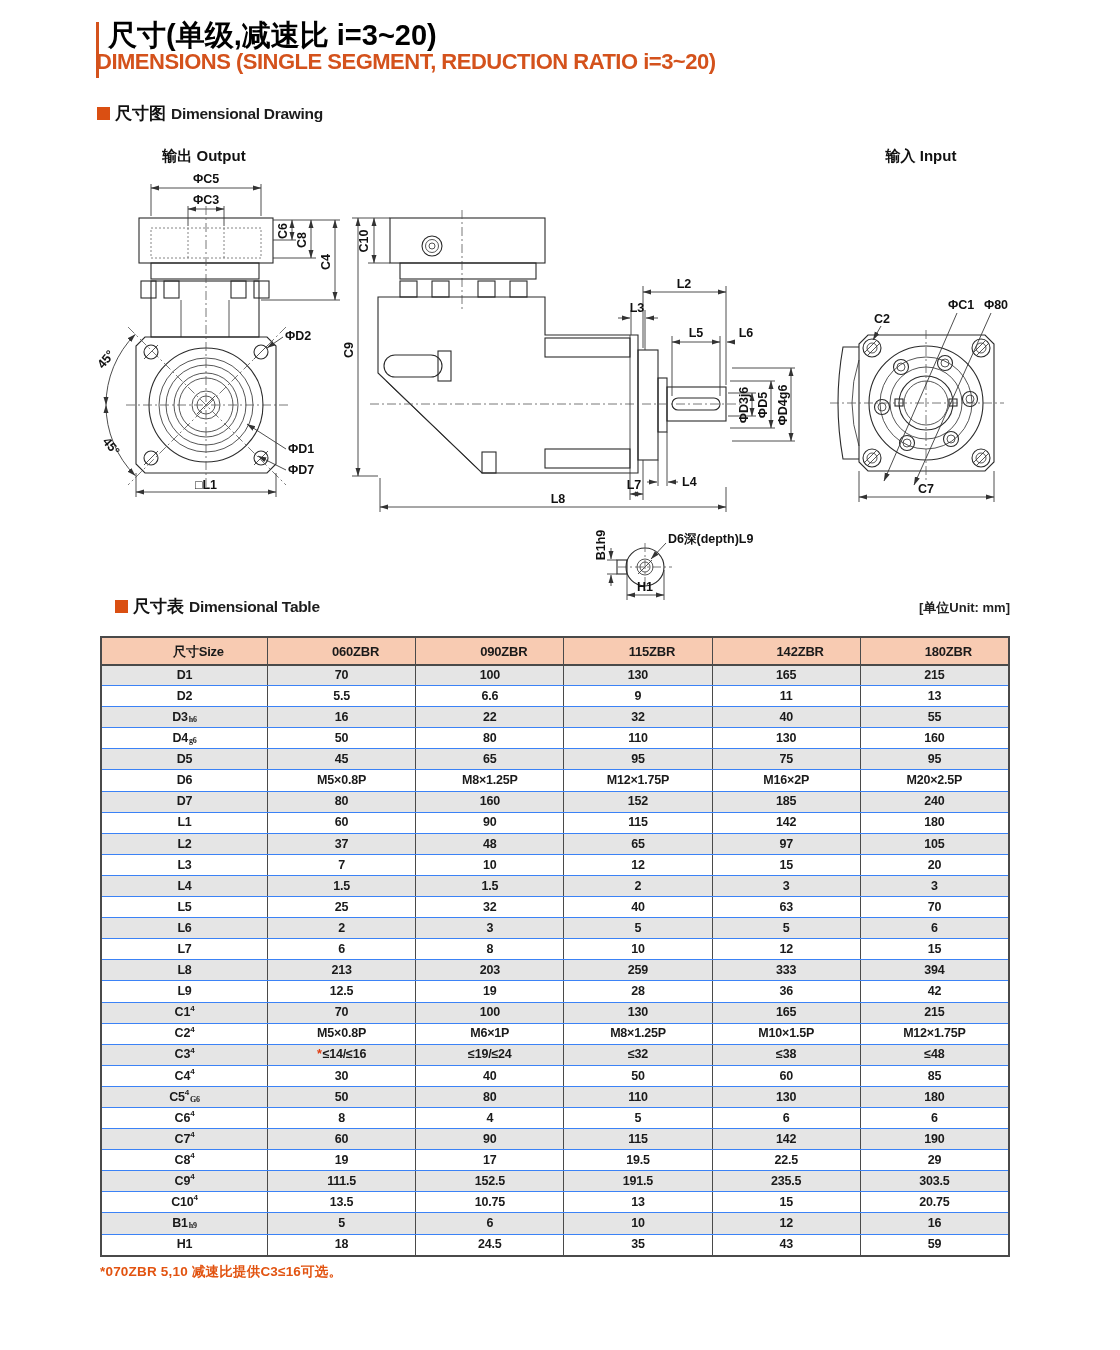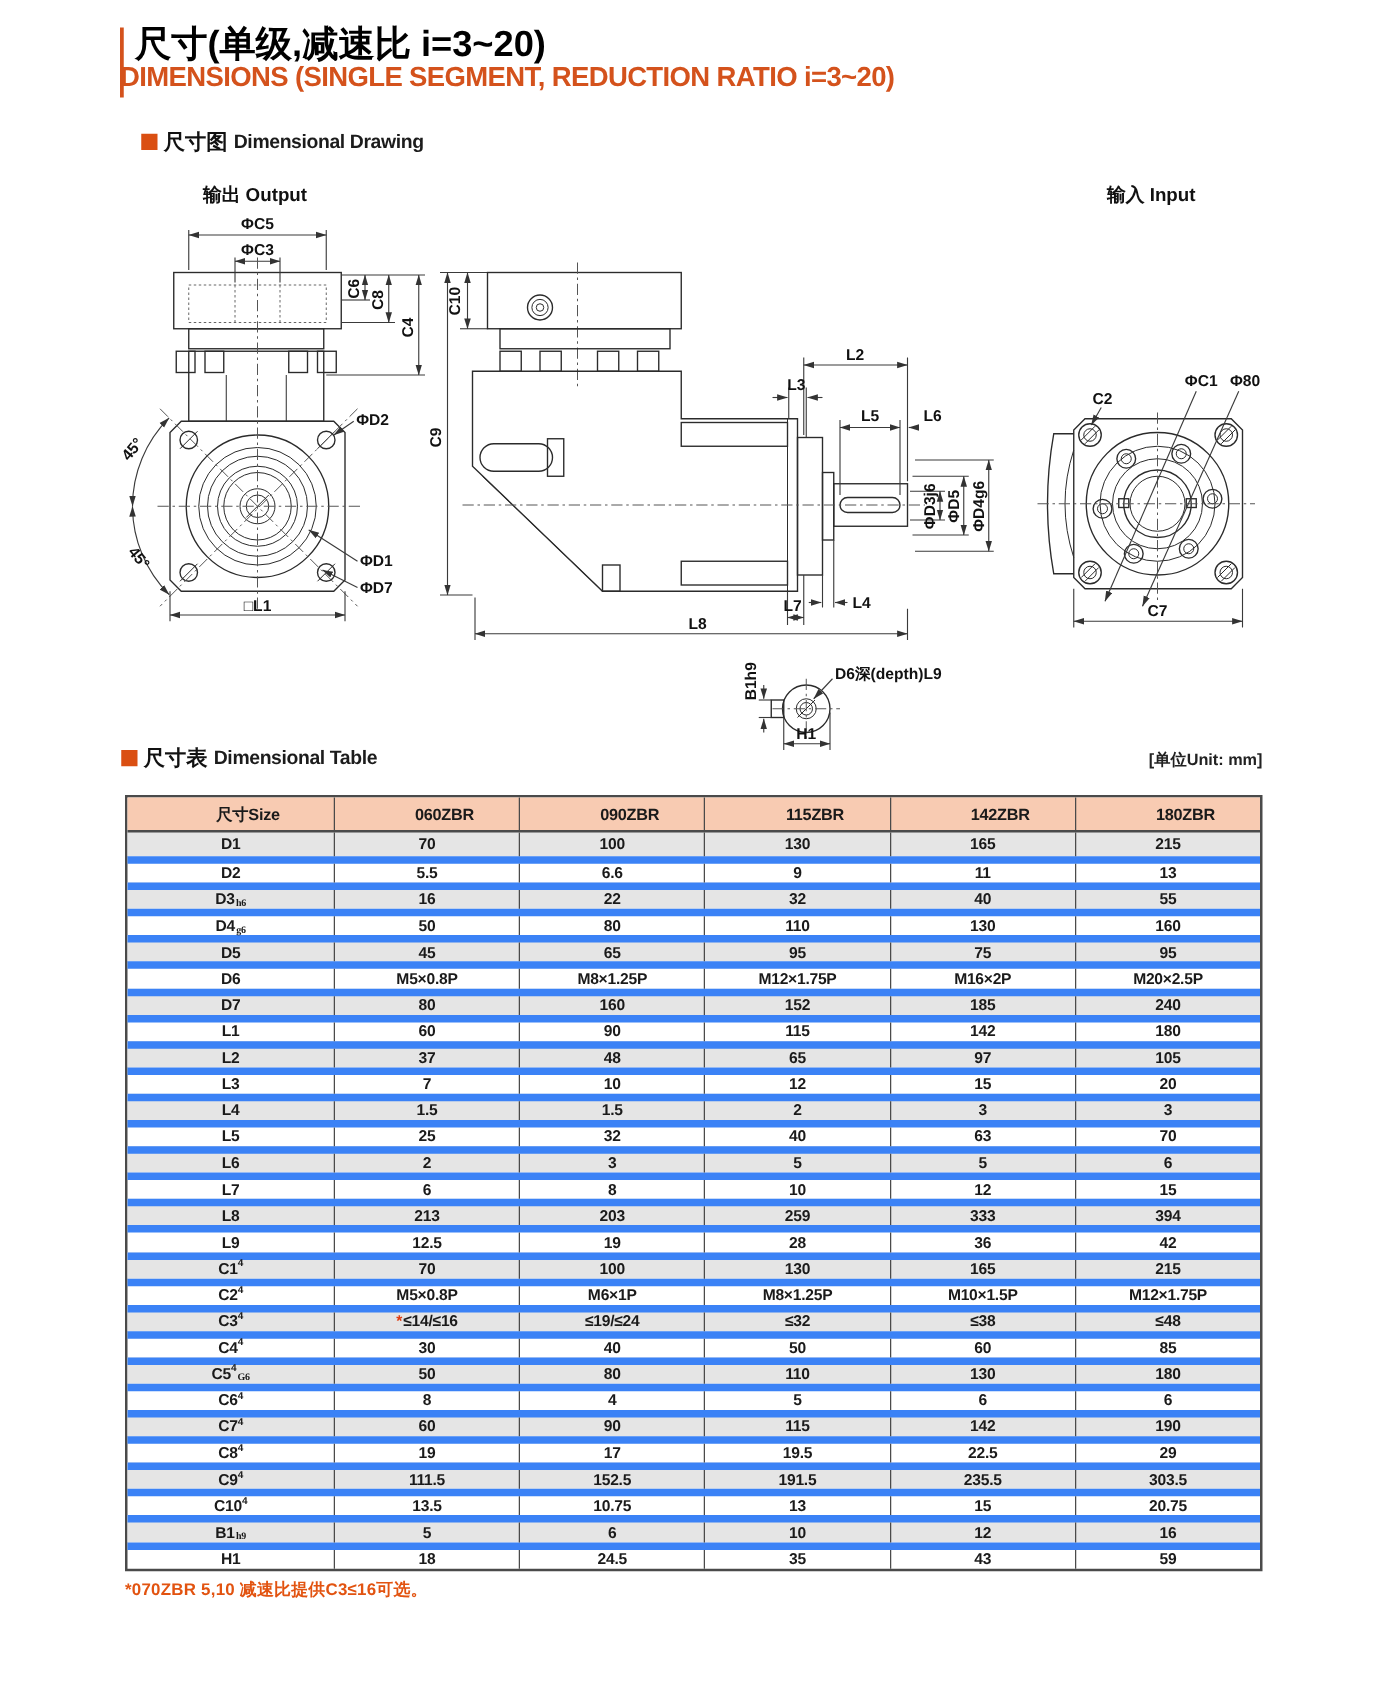--- a/index.html
+++ b/index.html
@@ -25,21 +25,21 @@
   svg.drawing .thin { stroke:#2b2b2b; stroke-width:0.8; fill:none; }
   svg.drawing .dash { stroke:#555; stroke-width:0.8; fill:none; stroke-dasharray:9 3 2 3; }
   svg.drawing .dot  { stroke:#666; stroke-width:0.8; fill:none; stroke-dasharray:2 2; }
   svg.drawing .dim  { stroke:#3a3a3a; stroke-width:0.9; fill:none; }
   svg.drawing text  { fill:#111; }
   .dt  { font-size:12.5px; font-weight:bold; }
   .ttl { font-size:15px; font-weight:bold; }
 
   
   .dimtable { position:absolute; left:100px; top:636px; width:910px; border:2px solid #4a4a4a; background:#fff; }
-  .tr { display:grid; grid-template-columns:165px repeat(5,1fr); height:21.1px; border-top:6px solid #3b82f6; }
+  .tr { display:grid; grid-template-columns:165px repeat(5,1fr); height:21.1px; border-top:1px solid #3b82f6; }
   .tr.head { height:26px; background:#f8cbb2; border-top:none; }
   .tr.head + .tr { border-top:2px solid #4a4a4a; }
   .tr.alt { background:#e5e5e5; }
   .td { display:flex; align-items:center; justify-content:center; font-size:12.5px; font-weight:bold; color:#1a1a1a; border-left:1px solid #4a4a4a; letter-spacing:-0.2px; line-height:1; }
   .td:first-child { border-left:none; }
   .tr.head .td { font-size:13px;padding-left:28px; }
   .td sup { font-size:8px; line-height:1; transform:translateY(-4px); }
   .td sub { font-size:8px; line-height:1; transform:translateY(3px); margin-left:1px;font-family:Liberation Serif, serif; }
   .td .star { color:#e03b10; margin-right:1px; }
 
@@ -47,21 +47,21 @@
 </style>
 </head>
 <body>
 
 <div class="page">
 
   <div class="tbar"></div>
   <div class="title-zh">尺寸(单级,减速比 i=3~20)</div>
   <div class="title-en">DIMENSIONS (SINGLE SEGMENT, REDUCTION RATIO i=3~20)</div>
 
-  <div class="sec" style="left:97px; top:102px;margin-left:16px;">
+  <div class="sec" style="left:97px; top:102px;">
     <span class="sq"></span>
     <span class="zh">尺寸图</span>
     <span class="en">Dimensional Drawing</span>
   </div>
 
   <svg class="drawing" width="1120" height="630" viewBox="0 0 1120 630">
     <defs>
       <marker id="ar" markerWidth="10" markerHeight="8" refX="8.3" refY="3" orient="auto-start-reverse" markerUnits="userSpaceOnUse">
         <path d="M0,0.4 L8.5,3 L0,5.6 Z" fill="#333"></path>
       </marker>
@@ -297,21 +297,21 @@
 
     <line class="dim" x1="666" y1="543" x2="651" y2="559" marker-end="url(#ar)"></line>
     <text class="dt" x="668" y="543" text-anchor="start">D6深(depth)L9</text>
 
     <line class="dim" x1="627" y1="574" x2="627" y2="600"></line>
     <line class="dim" x1="664" y1="570" x2="664" y2="600"></line>
     <line class="dim" x1="627" y1="595" x2="664" y2="595" marker-start="url(#ar)" marker-end="url(#ar)"></line>
     <text class="dt" x="645" y="591" text-anchor="middle">H1</text>
   </svg>
 
-  <div class="sec" style="left:97px; top:595px;">
+  <div class="sec" style="left:115px; top:595px;">
     <span class="sq"></span>
     <span class="zh">尺寸表</span>
     <span class="en">Dimensional Table</span>
   </div>
   <div class="unit-note">[单位Unit: mm]</div>
 
   <div class="dimtable">
       <div class="tr head">
         <div class="td">尺寸Size</div>
         <div class="td">060ZBR</div>

